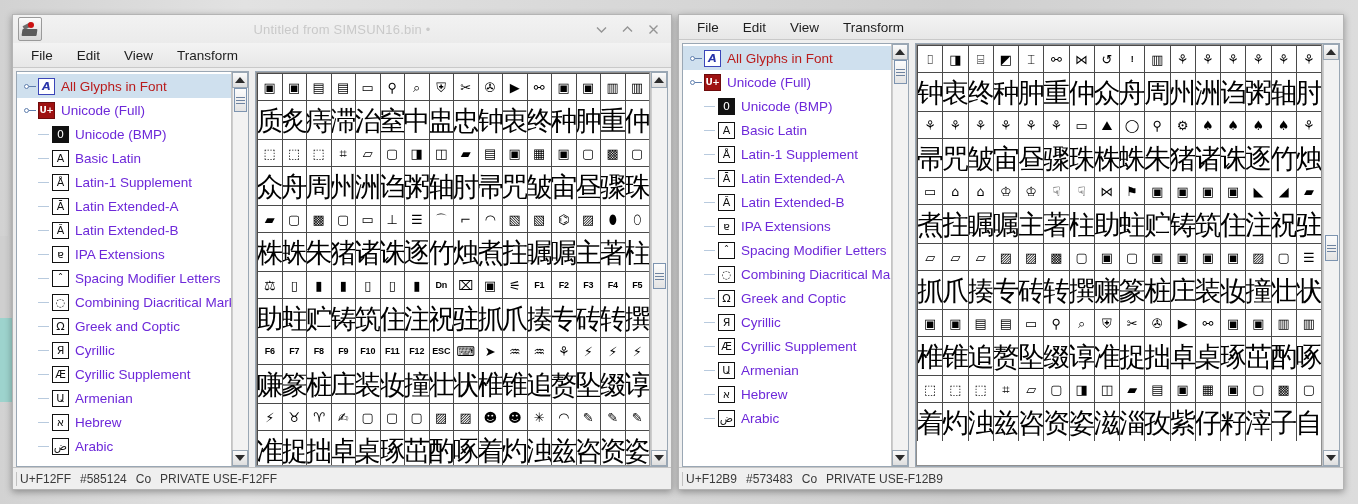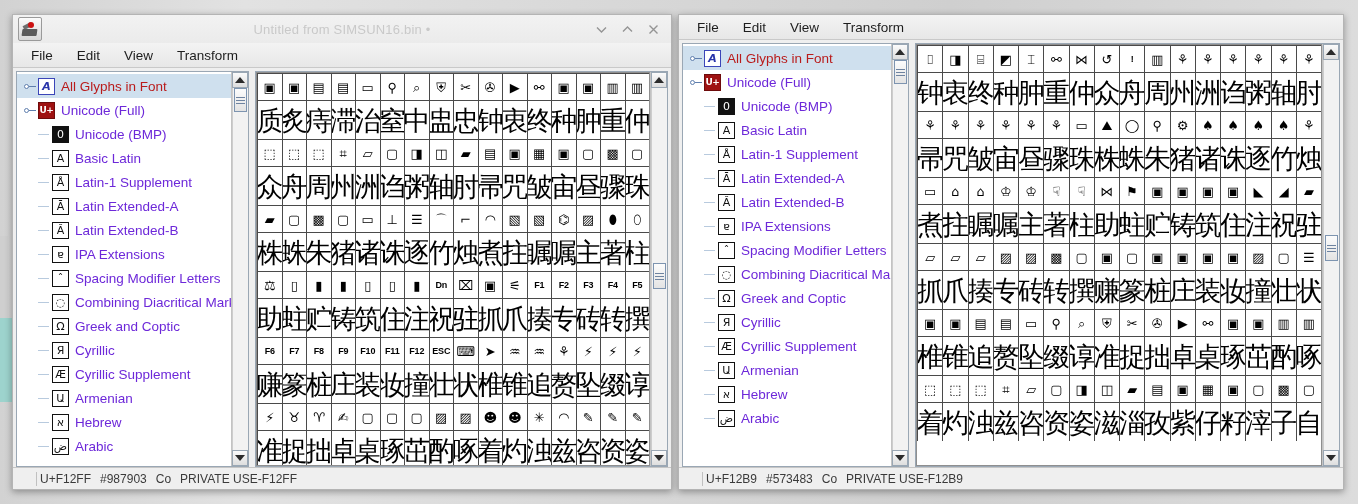--- a/index.html
+++ b/index.html
@@ -211,21 +211,21 @@
   }
   .cell .fk{
     font-family:"Liberation Sans",sans-serif;
     font-size:9px;font-weight:bold;color:#000;letter-spacing:-.2px;
   }
 
   
   .statusbar{
     height:22px;flex:none;display:flex;align-items:center;
     background:#efefef;border-top:1px solid #c6c6c6;
-    padding-left:20px;box-sizing:border-box;
+    padding-left:0;box-sizing:border-box;
   }
   .sb-seg{
     font-size:12px;color:#3a3a3a;white-space:nowrap;
     font-family:"Liberation Sans",sans-serif;
   }
   .sb-sep{width:1px;height:14px;background:#c0c0c0;margin:0 3px;}
   .sb-gap{width:9px;}
 </style>
 </head>
 <body>
@@ -977,21 +977,21 @@
             <div class="tri dn"></div>
           </div>
       </div>
     </div>
   </div>
 
   <div class="statusbar">
     <div class="sb-sep"></div>
     <div class="sb-seg">U+F12FF</div>
     <div class="sb-gap"></div>
-    <div class="sb-seg">#987903</div>
+    <div class="sb-seg">#585124</div>
     <div class="sb-gap"></div>
     <div class="sb-seg">Co</div>
     <div class="sb-gap"></div>
     <div class="sb-seg">PRIVATE USE-F12FF</div>
   </div>
 </div>
 
 <div class="window" id="win-right">
 
   <div class="menubar">

